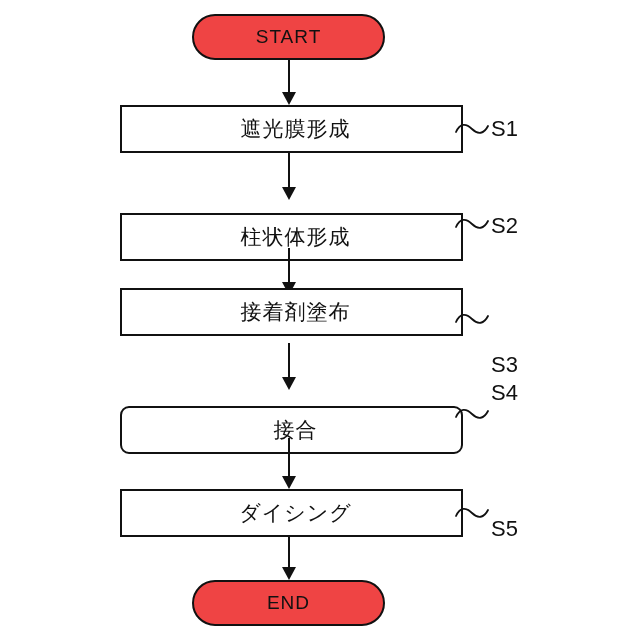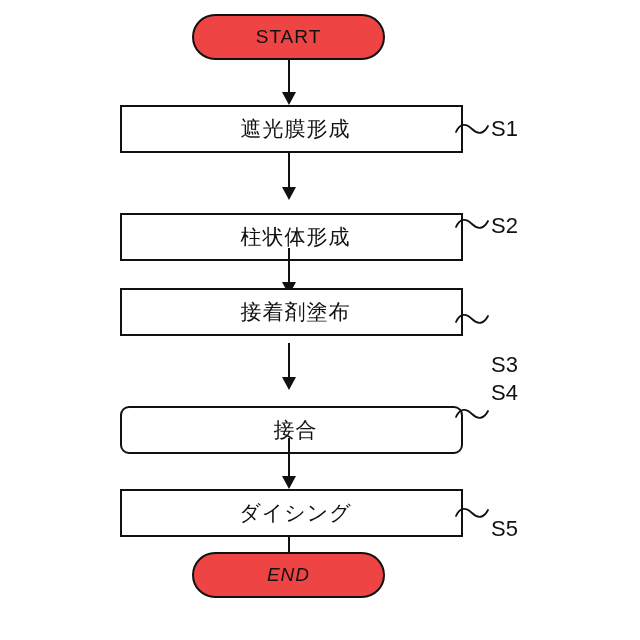--- a/index.html
+++ b/index.html
@@ -25,21 +25,21 @@
     border-radius: 23px;
     display: flex;
     align-items: center;
     justify-content: center;
     font-size: 19px;
     letter-spacing: 1px;
     background: #ef4444;
     box-sizing: content-box;
   }
   .terminal.start { top: 14px; }
-  .terminal.end   { top: 552px; font-style: italic; }
+  .terminal.end   { top: 580px; }
   .pbox {
     position: absolute;
     left: 120px;
     width: 331px;
     height: 44px;
     border: 2px solid #111111;
     display: flex;
     align-items: center;
     justify-content: center;
     font-size: 21px;

